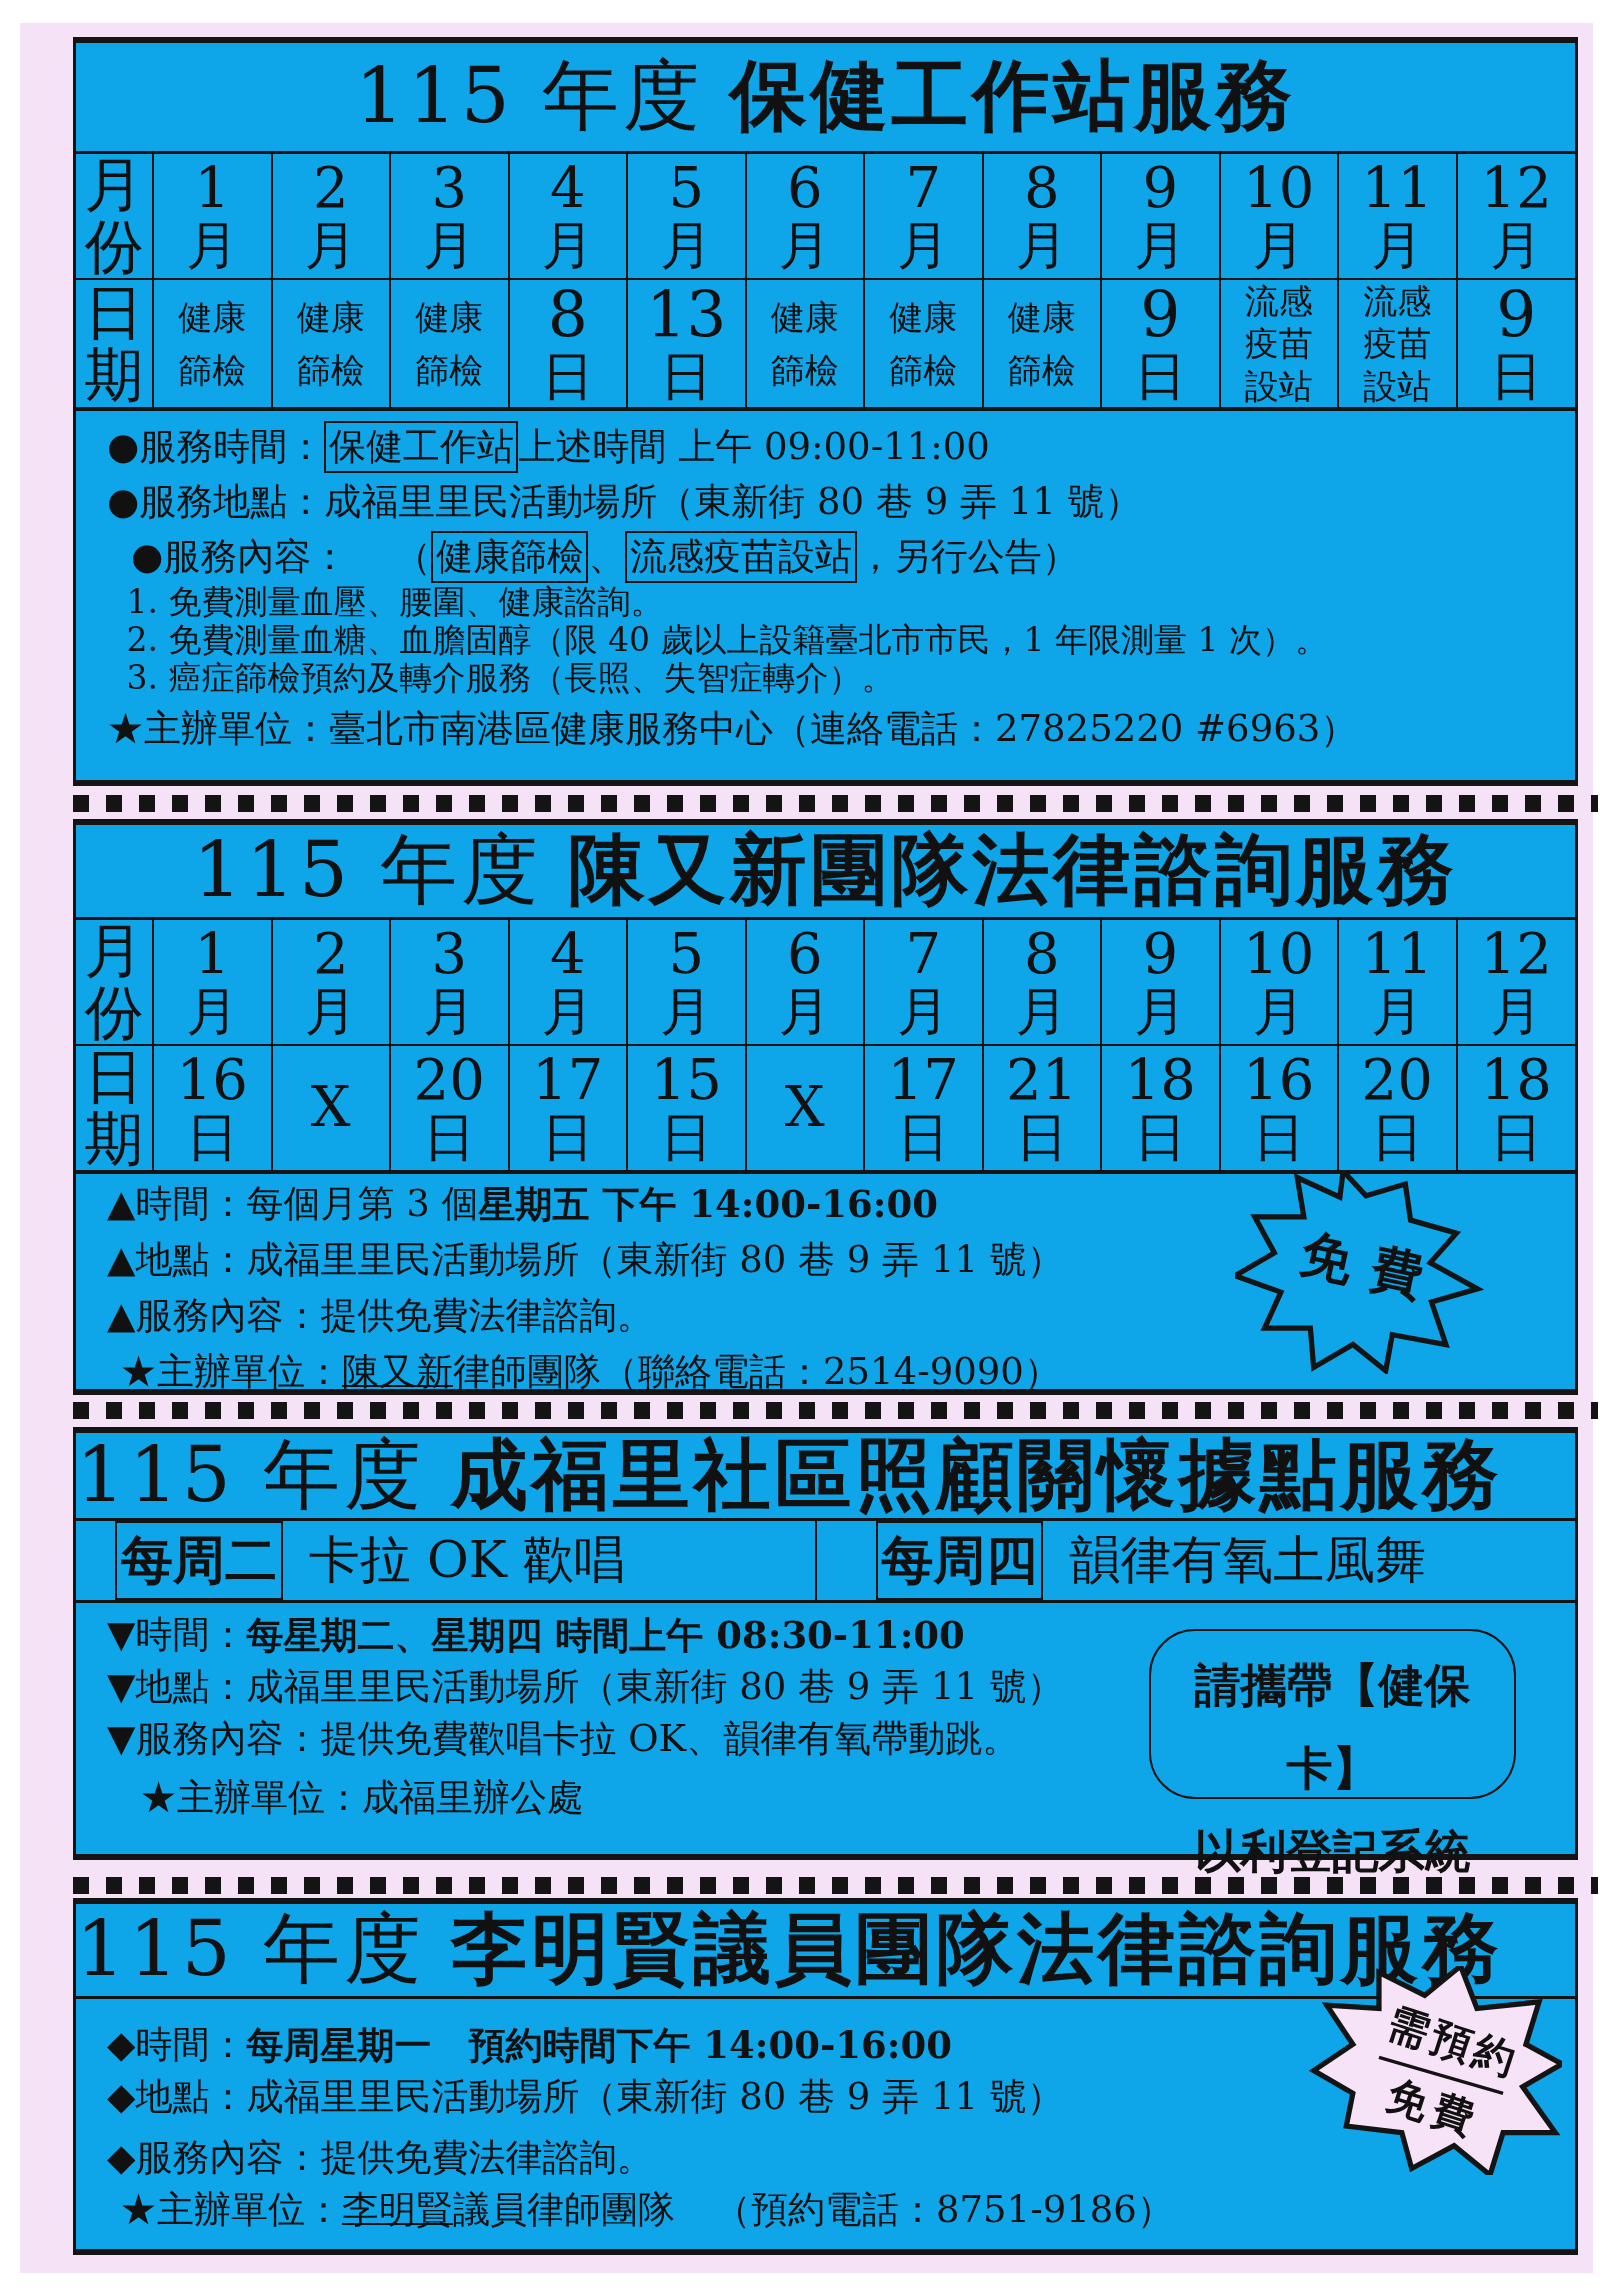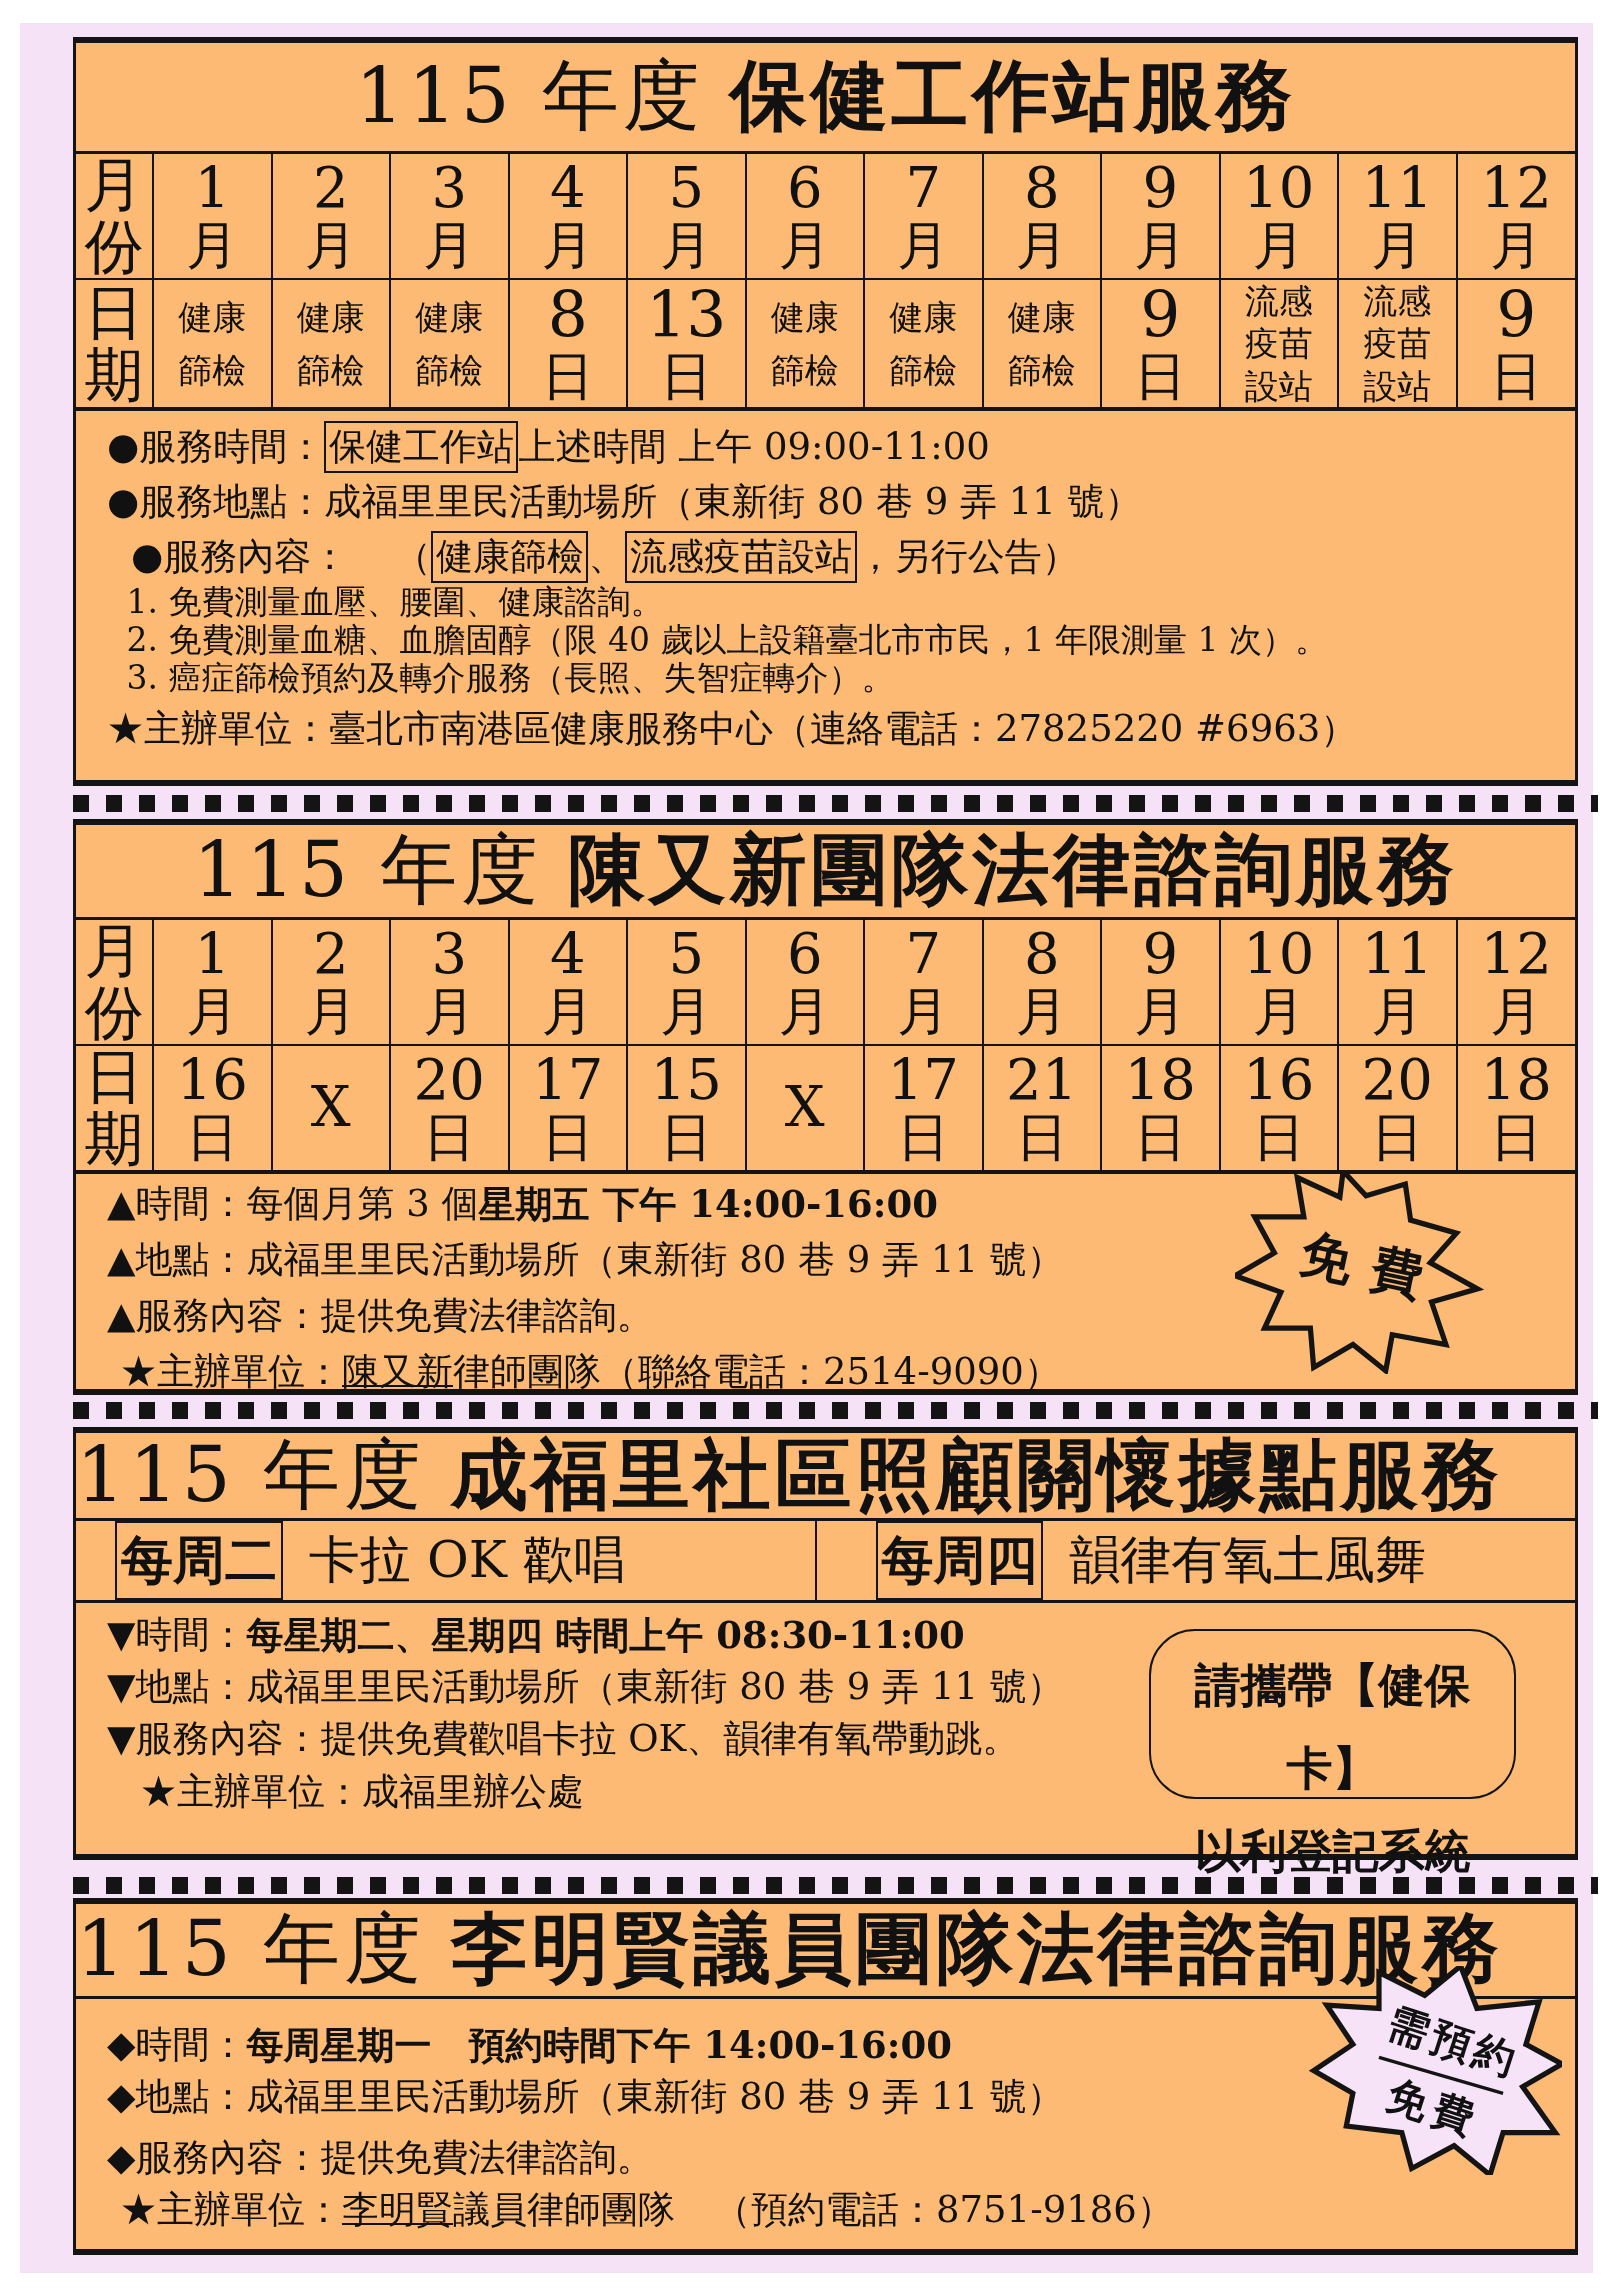--- a/index.html
+++ b/index.html
@@ -1,19 +1,19 @@
 <!DOCTYPE html>
 <html style="font-size:10.5px"><head>
 <meta charset="utf-8">
 <style>
   html,body{margin:0;padding:0;}
   body{width:1623px;height:2295px;background:#ffffff;position:relative;overflow:hidden;
        font-family:"DejaVu Serif","Liberation Serif",serif;color:#111;}
   .paper{position:absolute;left:19.6px;top:23px;width:1573px;height:2250px;background:#f6e2f6;}
-  .section{position:absolute;left:73px;width:1505px;border:3.9px solid #141414;border-top-width:6.5px;border-bottom-width:6.5px;box-sizing:border-box;background:#fdba74;}
+  .section{position:absolute;left:73px;width:1505px;border:3.9px solid #141414;border-top-width:6.5px;border-bottom-width:6.5px;box-sizing:border-box;background:#0ea5e9;}
   .dashes{position:absolute;left:73px;width:1525px;height:17px;
           background:repeating-linear-gradient(90deg,#141414 0 15.7px,transparent 15.7px 33px);}
   .title{display:flex;align-items:center;justify-content:center;font-size:77px;font-weight:bold;letter-spacing:3.9px;border-bottom:3.3px solid #141414;box-sizing:border-box;white-space:nowrap;}
   .title .yr{margin-right:26px;font-weight:normal;}
   table.cal{width:100%;border-collapse:collapse;table-layout:fixed;}
   table.cal td{border:2px solid #141414;text-align:center;vertical-align:middle;padding:0;font-size:52px;line-height:1.05;}
   table.cal tr td:first-child{border-left:none;}
   table.cal tr td:last-child{border-right:none;}
   table.cal tr:first-child td{border-top:none;}
   table.cal td.head{font-size:59px;}
@@ -217,21 +217,21 @@
       <span>韻律有氧土風舞</span>
     </div>
   </div>
   <div class="info" style="padding-top:7.9px;">
     <div class="line">
       <span>▼時間：</span>
       <b>每星期二、星期四 時間上午 08:30-11:00</b>
     </div>
     <div class="line" style="margin-top:3.9px;">▼地點：成福里里民活動場所（東新街 80 巷 9 弄 11 號）</div>
     <div class="line" style="margin-top:3.9px;">▼服務內容：提供免費歡唱卡拉 OK、韻律有氧帶動跳。</div>
-    <div class="line" style="margin-top:5px;padding-left:33px;">★主辦單位：成福里辦公處</div>
+    <div class="line" style="margin-top:11px;padding-left:33px;">★主辦單位：成福里辦公處</div>
     <div class="roundbox" style="left:1073px;top:26px;width:367px;height:170px;padding-top:13px;box-sizing:border-box;">
       <div>請攜帶【健保卡】</div>
       <div>以利登記系統</div>
     </div>
   </div>
 </div>
 
 <div class="dashes" style="top:1877px;"></div>
 
 <div class="section" style="top:1898px;height:357px;">

